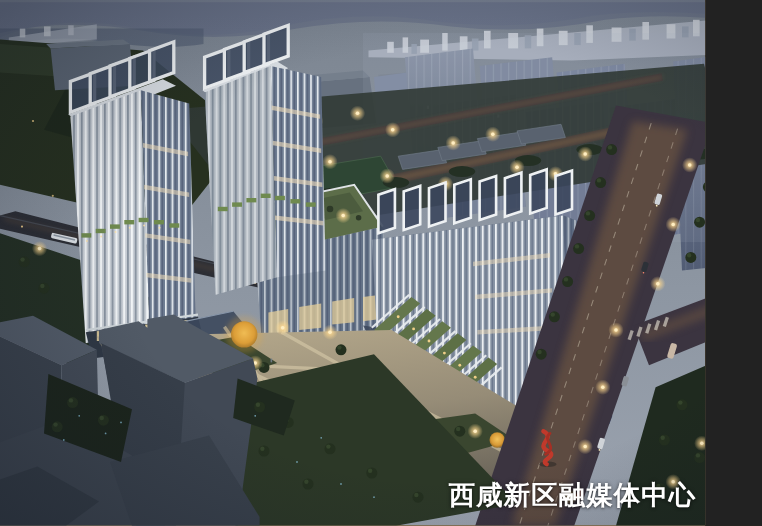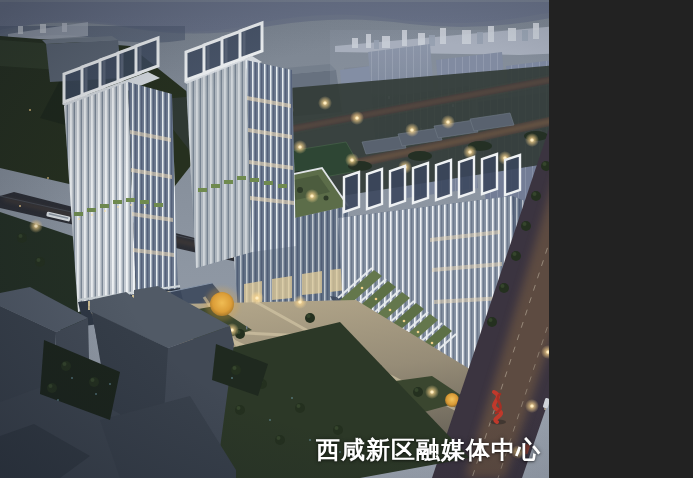--- a/index.html
+++ b/index.html
@@ -1,17 +1,17 @@
 <!DOCTYPE html>
 <html><head>
 <meta charset="utf-8">
 <style>
   html,body{margin:0;padding:0;background:#222;}
   .stage{
-    position:relative;width:549px;height:478px;overflow:hidden;
+    position:relative;width:641px;height:478px;overflow:hidden;
     font-family:"DejaVu Sans","Liberation Sans",sans-serif;
     background:#a16207;
   }
   .stage svg{position:absolute;inset:0;display:block;}
   .watermark{
     position:absolute;right:8px;bottom:12px;
     color:#fff;font-size:24px;font-weight:bold;letter-spacing:1px;
     font-family:"DejaVu Serif","Liberation Serif",serif;
     text-shadow:0 0 4px rgba(0,0,0,.45),0 1px 2px rgba(0,0,0,.4);
     white-space:nowrap;user-select:none;

